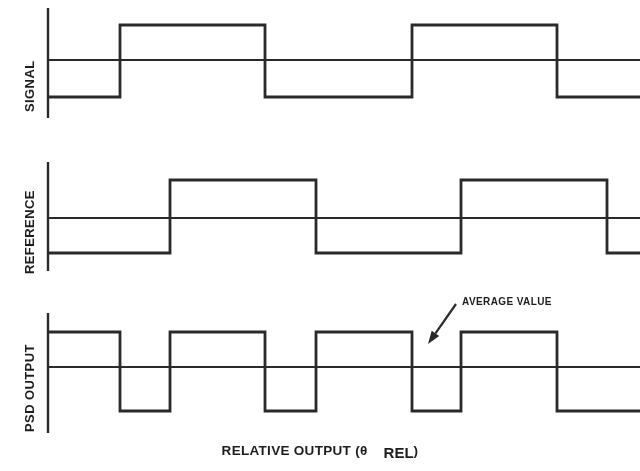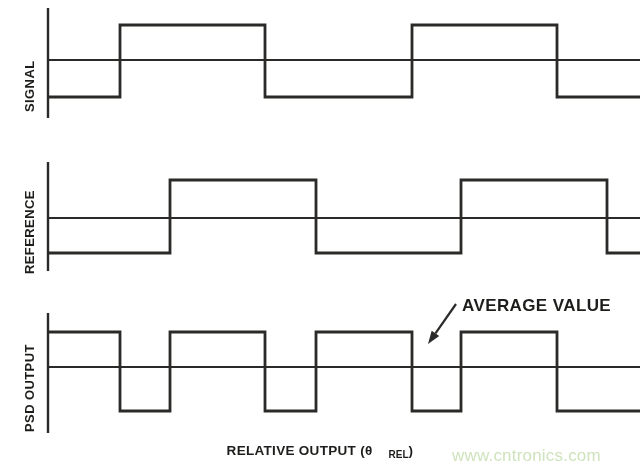--- a/index.html
+++ b/index.html
@@ -7,24 +7,24 @@
        font-family:"Liberation Sans",sans-serif;}
   #stage{position:absolute;left:0;top:0;width:640px;height:471px;}
   svg.wave{position:absolute;left:0;top:0;width:640px;height:471px;}
   .vlabel{position:absolute;font-weight:bold;font-size:13px;letter-spacing:.4px;
           color:#1d1d1b;white-space:nowrap;transform-origin:0 0;
           transform:rotate(-90deg);}
   #lbl-signal{left:22px;top:112px;}
   #lbl-reference{left:22px;top:274px;}
   #lbl-psd{left:22px;top:432px;}
   #avg-label{position:absolute;left:462px;top:296px;font-weight:bold;
-             font-size:17px;letter-spacing:.4px;color:#1d1d1b;white-space:nowrap;}
+             font-size:10px;letter-spacing:.4px;color:#1d1d1b;white-space:nowrap;}
   #xaxis-label{position:absolute;left:0;top:443px;width:640px;text-align:center;
                font-weight:bold;font-size:13.5px;letter-spacing:.3px;color:#1d1d1b;}
-  #xaxis-label .sub{font-size:10px;vertical-align:-3px;letter-spacing:0;margin-left:16px;}
+  #xaxis-label .sub{font-size:15px;vertical-align:-3px;letter-spacing:0;margin-left:16px;}
   #watermark{position:absolute;left:452px;top:446px;font-size:17px;
              color:#cfe3bd;white-space:nowrap;letter-spacing:.2px;}
 </style>
 </head>
 <body>
 
 <div id="stage">
 
   <svg class="wave" viewBox="0 0 640 471">
     <g id="panels-group">
@@ -53,14 +53,13 @@
   <div class="vlabel" id="lbl-signal">SIGNAL</div>
   <div class="vlabel" id="lbl-reference">REFERENCE</div>
   <div class="vlabel" id="lbl-psd">PSD OUTPUT</div>
 
   <div id="avg-label">AVERAGE VALUE</div>
 
   <div id="xaxis-label">
     <span>RELATIVE OUTPUT (</span><span>θ</span><span class="sub">REL</span><span>)</span>
   </div>
 
-  <div id="watermark">www.cntronics.com</div>
 </div>
 
 </body></html>

